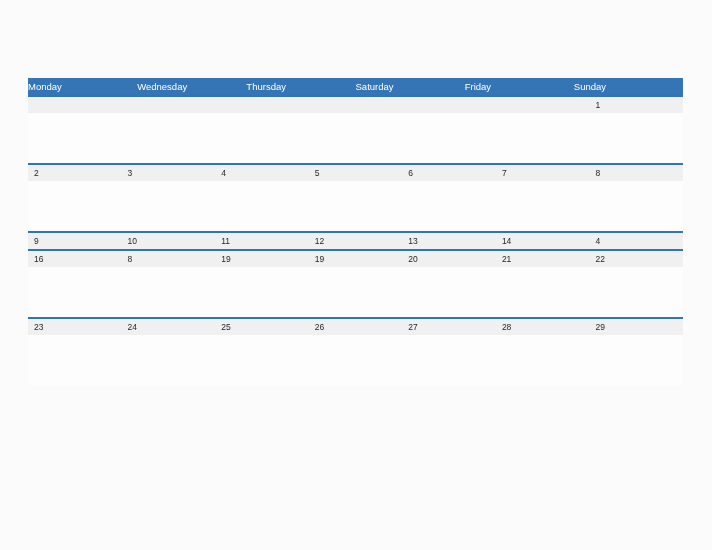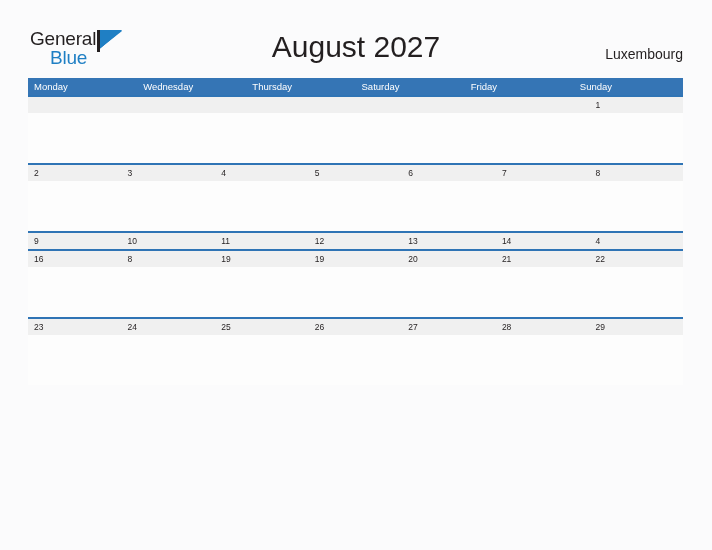--- a/index.html
+++ b/index.html
@@ -90,21 +90,20 @@
   .dow-row {
     display: flex;
     background: #3575b5;
     height: 17px;
   }
   .dow {
     flex: 1 1 0;
     color: #ffffff;
     font-size: 9.5px;
     line-height: 17px;
-    padding-left: 6px;
     white-space: nowrap;
     overflow: hidden;
   }
 
   .week {
     border-top: 2px solid #2f74b5;
   }
   .week-dates {
     display: flex;
     background: #f0f0f0;
@@ -136,39 +135,20 @@
     line-height: 12px;
     color: #231f20;
     white-space: nowrap;
   }
 </style>
 </head>
 <body>
 
 <div class="page">
 
-  <div class="header">
-
-    <div class="logo">
-      <span class="logo-general">General</span>
-      <span class="logo-blue">Blue</span>
-      <span class="logo-flag">
-        <svg width="27" height="22" viewBox="0 0 27 22" xmlns="http://www.w3.org/2000/svg">
-          <polygon points="0,0 25,0 0,21" fill="#1f7fc4" transform="translate(0,0)"></polygon>
-          <polygon points="0,0 0,21 25,0" fill="#1f7fc4"></polygon>
-          <polygon points="1,1 25,1 1,20" fill="#1f7fc4"></polygon>
-          <rect x="0" y="0" width="3" height="22" fill="#231f20"></rect>
-        </svg>
-      </span>
-    </div>
-
-    <div class="cal-title">August 2027</div>
-
-    <div class="country">Luxembourg</div>
-  </div>
 
   <div class="calendar">
 
     <div class="dow-row">
       <div class="dow">Monday</div>
       <div class="dow">Wednesday</div>
       <div class="dow">Thursday</div>
       <div class="dow">Saturday</div>
       <div class="dow">Friday</div>
       <div class="dow">Sunday</div>

